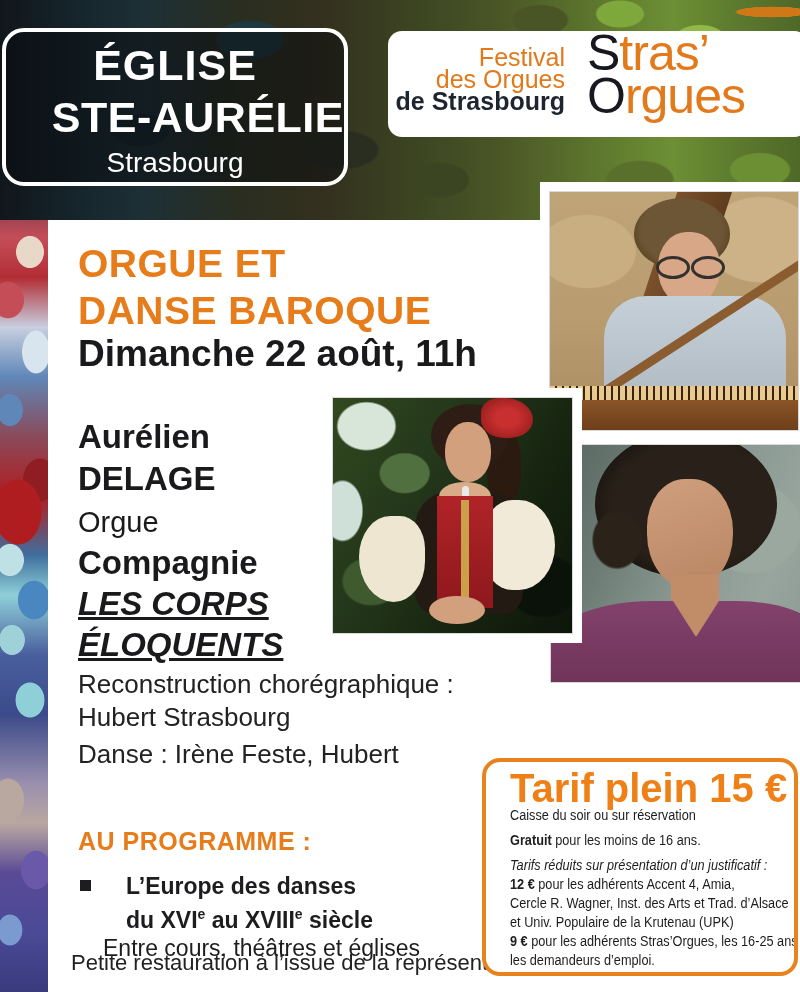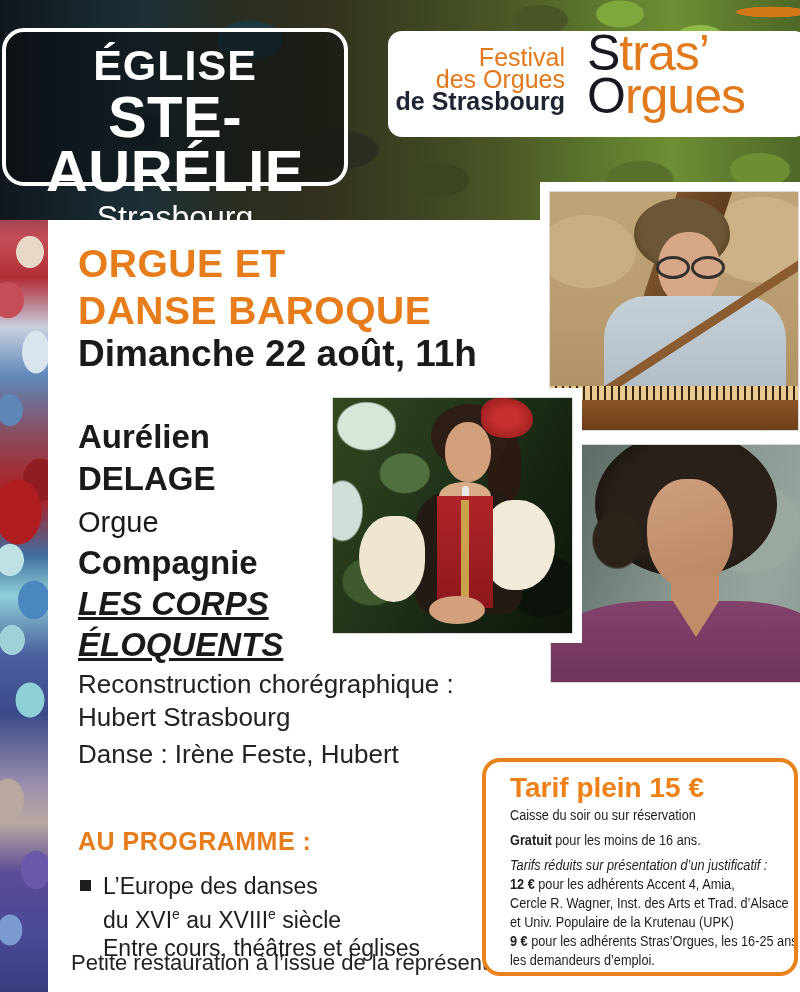--- a/index.html
+++ b/index.html
@@ -42,22 +42,22 @@
       linear-gradient(90deg,#10161c 0%,#16262c 10%,#1d3036 18%,#2a2e20 30%,#33301e 40%,
         #3c4522 52%,#4a5526 62%,#59702c 72%,#6d8f34 84%,#5d7a2e 92%,#4f6828 100%);}
   .panel{position:absolute;left:48px;top:220px;width:752px;height:772px;background:#fff;
          border-top-left-radius:30px;z-index:2;}
 
   
   .venue-box{position:absolute;left:2px;top:28px;width:346px;height:158px;z-index:3;
      border:4px solid #fff;border-radius:22px;background:rgba(8,10,14,.5);
      text-align:center;color:#fff;box-sizing:border-box;padding-top:8px;}
   .venue-l1{font-size:43px;line-height:50px;font-weight:700;letter-spacing:1px;}
-  .venue-l2{font-size:58px;line-height:54px;font-weight:700;letter-spacing:.5px;}
-  .venue-city{font-size:32px;line-height:38px;font-weight:400;}
+  .venue-l2{font-size:43px;line-height:54px;font-weight:700;letter-spacing:.5px;text-align:right;}
+  .venue-city{font-size:28px;line-height:38px;font-weight:400;}
 
   .festival-box{position:absolute;left:388px;top:31px;width:420px;height:106px;z-index:3;
      background:#fff;border-radius:14px;}
   .festival-title{position:absolute;right:243px;top:15px;text-align:right;
      font-size:25px;line-height:22px;font-weight:400;color:#e2791b;white-space:nowrap;}
   .festival-title .l3{color:#1e2530;font-weight:700;}
   .logo{position:absolute;left:199px;top:1px;font-size:50px;line-height:43px;
      letter-spacing:-1px;color:#e2791b;white-space:nowrap;}
   .logo .d{color:#181820;}
 
@@ -134,29 +134,29 @@
   .perf{left:78px;top:416px;font-size:33px;line-height:42px;font-weight:700;color:#1a1a1c;}
   .perf .role{font-size:29px;line-height:40px;font-weight:400;margin-top:2px;}
   .company{left:78px;top:542px;font-size:33px;line-height:41px;font-weight:700;color:#1a1a1c;}
   .company .it{font-style:italic;text-decoration:underline;}
   .choreo{left:78px;top:664px;font-size:26px;line-height:33px;color:#222;}
   .choreo p{margin:4px 0 4px 0;}
   .program-heading{left:78px;top:827px;color:#e67c1a;font-size:25px;font-weight:700;letter-spacing:.5px;}
   .program-item{left:78px;top:872px;font-size:23px;line-height:28px;color:#1d1d1f;}
   .bullet{position:absolute;left:2px;top:8px;width:11px;height:11px;background:#1d1d1f;}
   .pi-text{margin-left:25px;}
-  .pi-text .b{font-weight:400;}
+  .pi-text .b{font-weight:700;margin-left:23px;}
   .pi-text sup{font-size:14px;}
   .footnote{left:71px;top:950px;font-size:22px;color:#222;}
 
   
   .pricing-box{left:482px;top:758px;width:316px;height:218px;box-sizing:border-box;
      border:4px solid #e8821c;border-radius:18px;background:#fff;
      padding:12px 6px 0 24px;overflow:hidden;}
-  .pricing-title{color:#ef8018;font-size:28px;line-height:28px;font-weight:700;margin-bottom:3px;}
+  .pricing-title{color:#ef8018;font-size:40px;line-height:28px;font-weight:700;margin-bottom:3px;}
   .pricing-lines{font-size:15.5px;line-height:19px;color:#1d1d1f;white-space:nowrap;
      transform:scaleX(.82);transform-origin:0 0;width:350px;}
   .pricing-lines p{margin:0;}
   .pricing-lines .gap{margin-top:6px;}
   .pricing-lines .b{font-weight:700;}
   .pricing-lines .i{font-style:italic;}
 </style>
 </head>
 <body>
 

